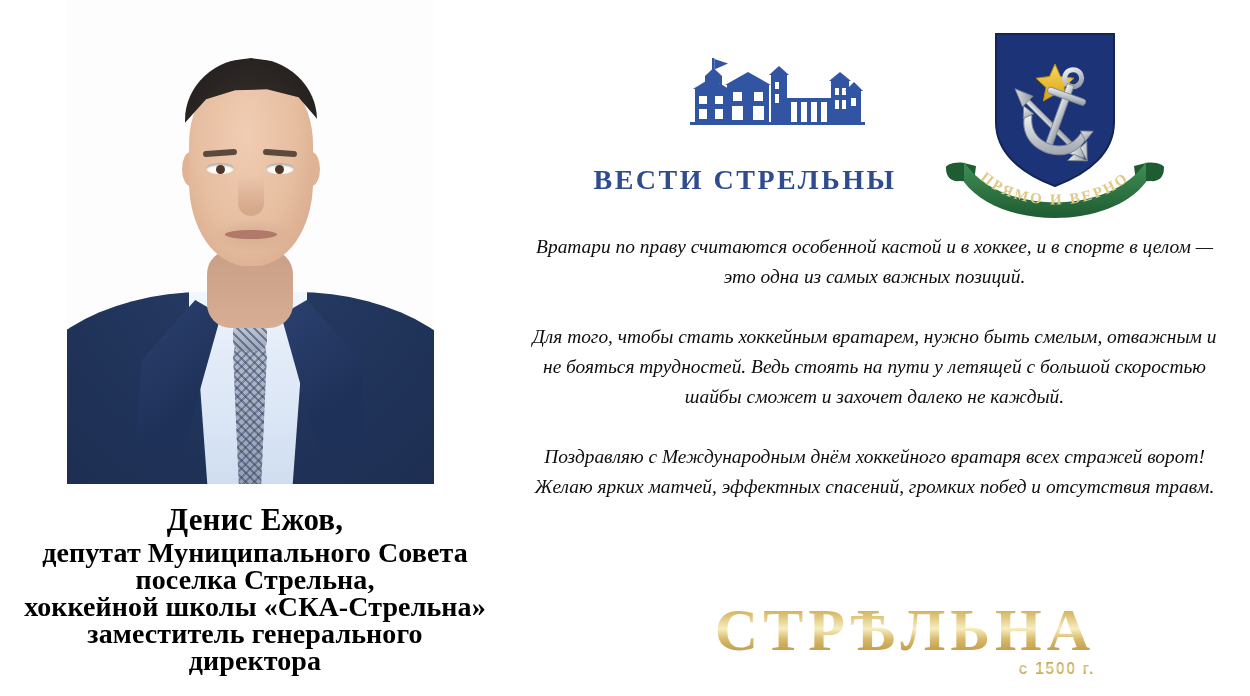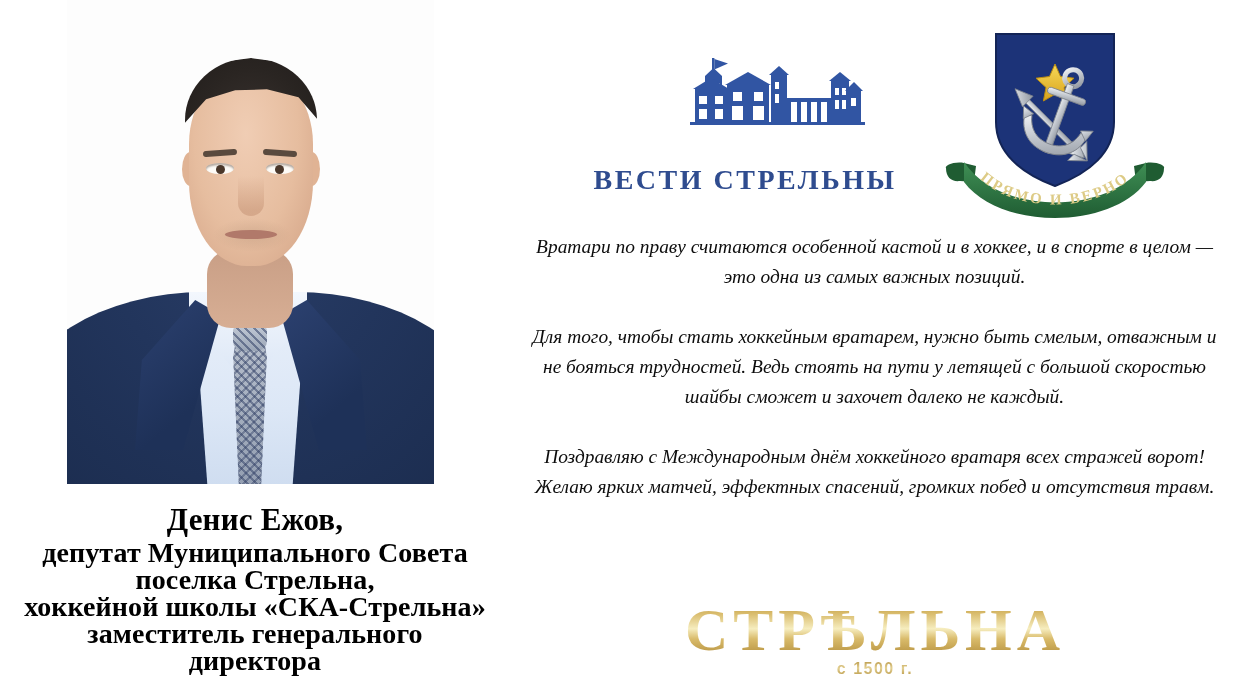--- a/index.html
+++ b/index.html
@@ -258,21 +258,21 @@
     font-family: Liberation Serif, serif;
   }
   #message-block p:last-child { margin-bottom: 8px; }
 
   
   #strelna-logo {
     position: absolute;
     left: 155px;
     top: 598px;
     width: 440px;
-    text-align: center;
+    text-align: right;
   }
   #strelna-word {
     font-family: "Liberation Serif", serif;
     font-weight: bold;
     font-size: 60px;
     letter-spacing: 5px;
     line-height: 64px;
     background: linear-gradient(180deg, #9c7a2e 0%, #d6b765 22%, #f6edbf 48%, #d9bb6b 64%, #a9822f 100%);
     -webkit-background-clip: text;
     background-clip: text;

